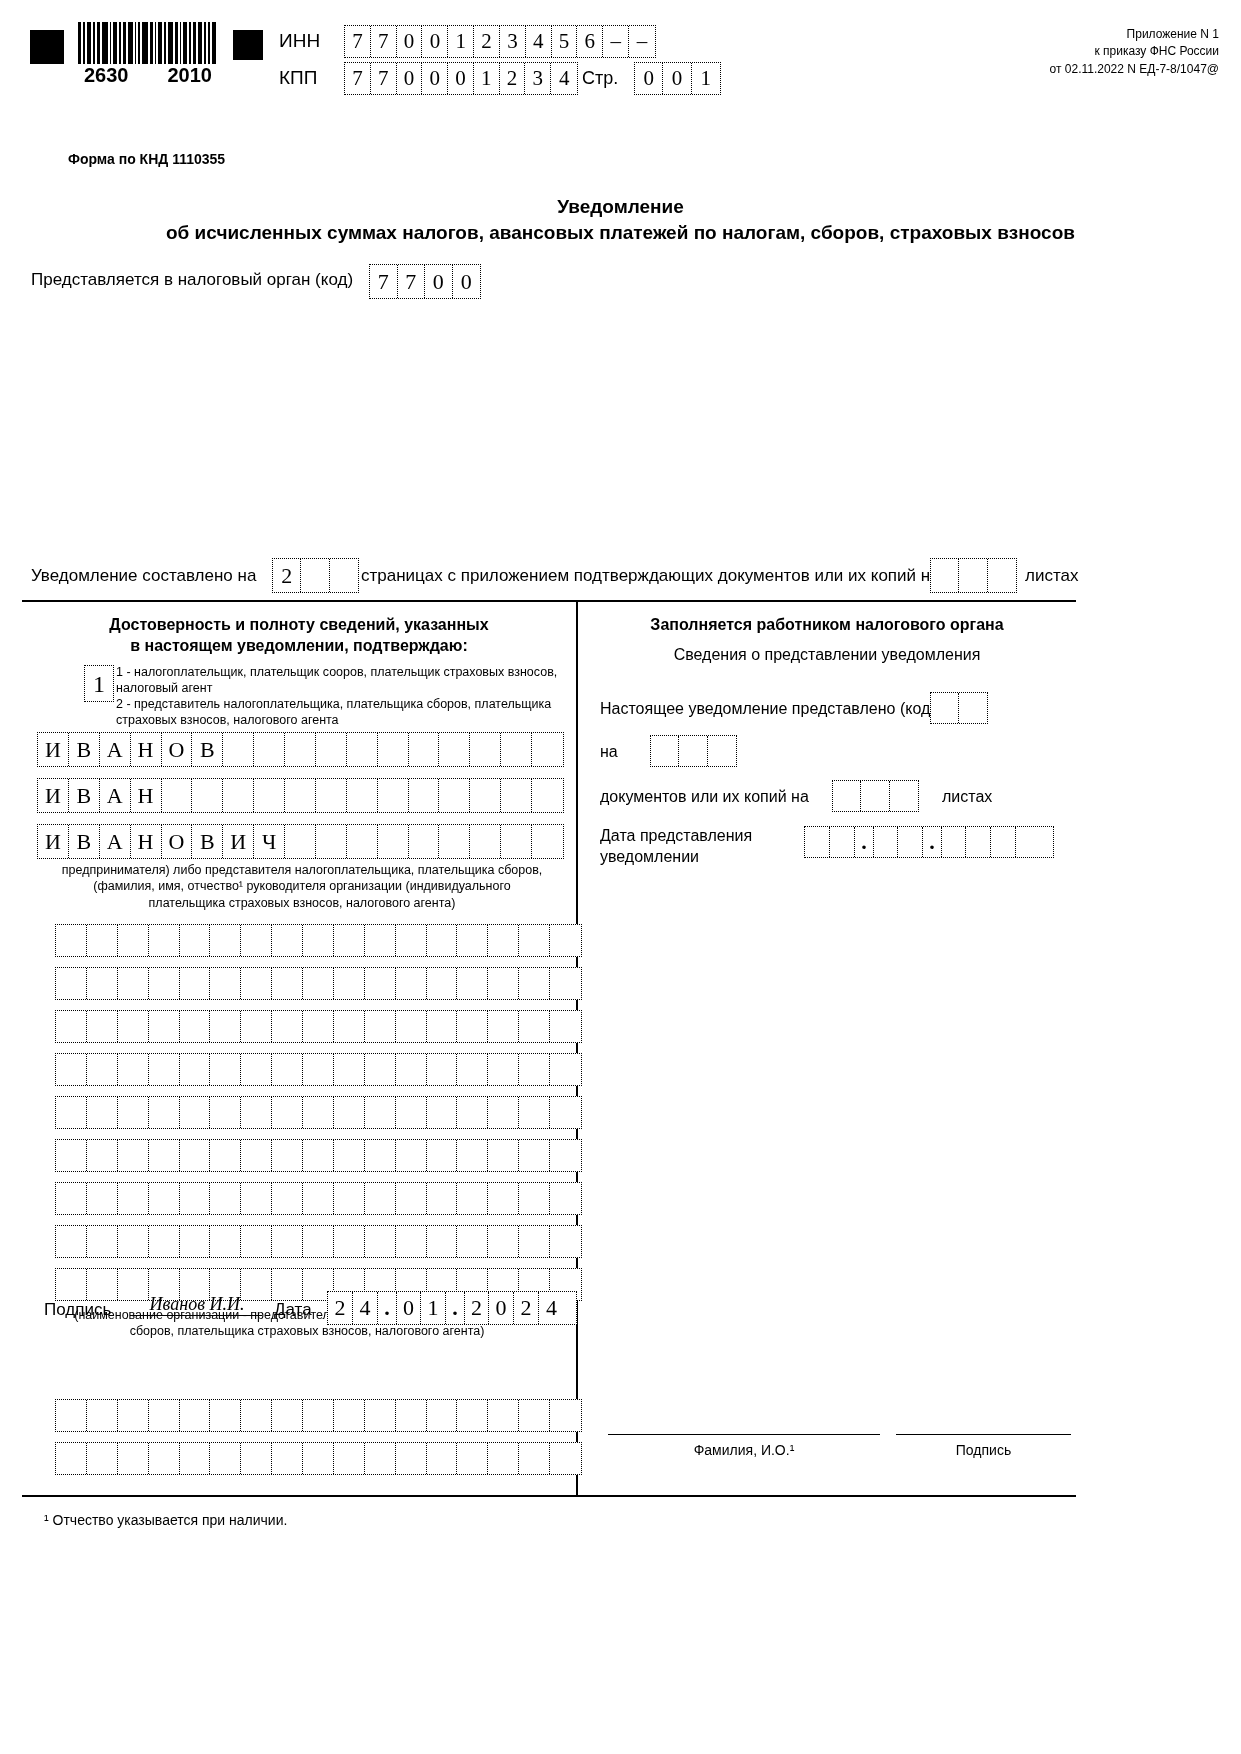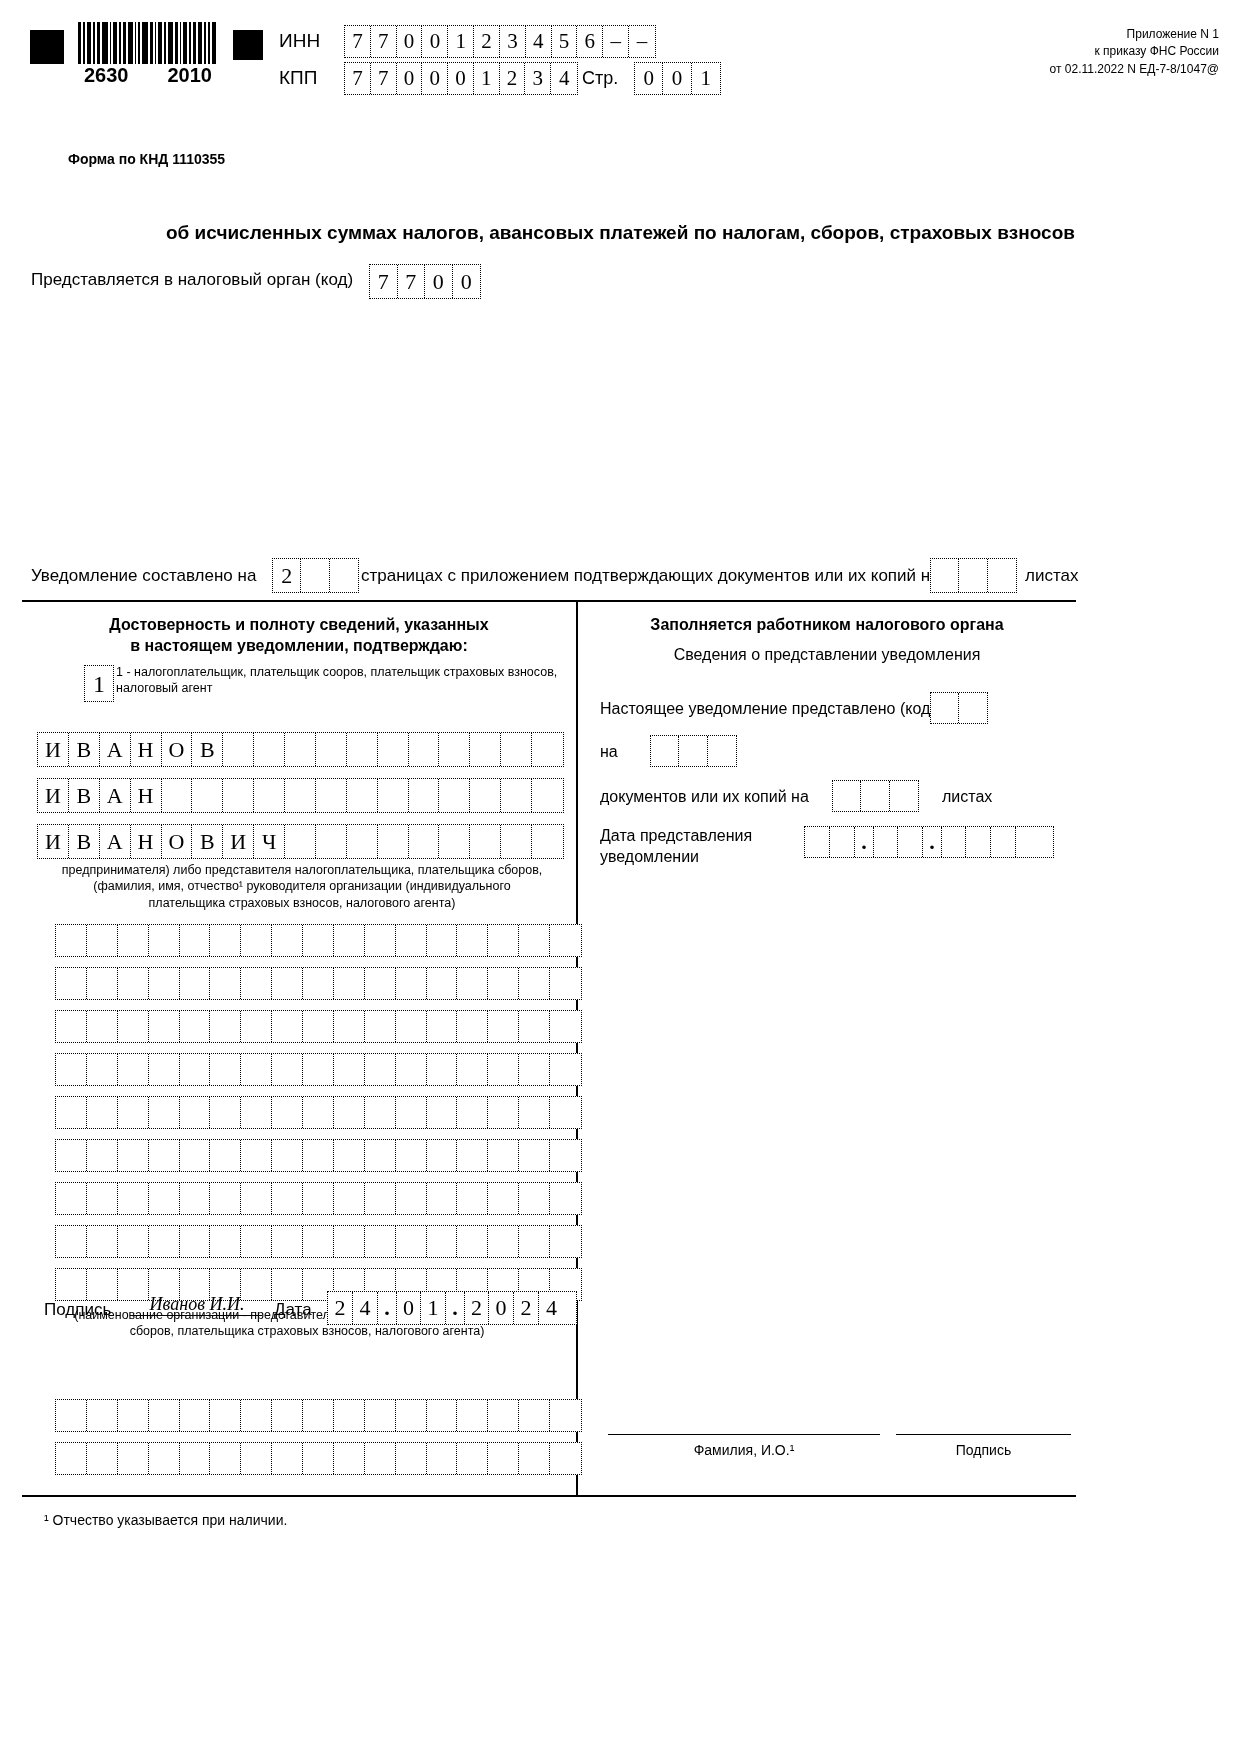--- a/index.html
+++ b/index.html
@@ -272,20 +272,21 @@
     <div class="cell" style="width:29px;font-size:21px;">1</div>
   </div>
 
   <div class="appendix">
     <div>Приложение N 1</div>
     <div>к приказу ФНС России</div>
     <div>от 02.11.2022 N ЕД-7-8/1047@</div>
   </div>
 
   <div class="knd">Форма по КНД 1110355</div>
+  <div class="title1">Уведомление</div>
   <div class="title2">об исчисленных суммах налогов, авансовых платежей по налогам, сборов, страховых взносов</div>
 
   <div class="organ-label">Представляется в налоговый орган (код)</div>
   <div class="cells" style="left:369px;top:264px;width:112px;height:35px;position:absolute;">
     <div class="cell" style="width:28px;font-size:22px;">7</div>
     <div class="cell" style="width:28px;font-size:22px;">7</div>
     <div class="cell" style="width:28px;font-size:22px;">0</div>
     <div class="cell" style="width:28px;font-size:22px;">0</div>
   </div>
 
@@ -309,20 +310,24 @@
     <div class="blk-title" style="left:0;top:35px;width:554px;">в настоящем уведомлении, подтверждаю:</div>
     <div class="blk-title" style="left:0;top:14px;width:554px;">Достоверность и полноту сведений, указанных</div>
 
     <div class="cells" style="left:62px;top:63px;width:30px;height:37px;position:absolute;">
       <div class="cell" style="width:30px;font-size:24px;">1</div>
     </div>
 
     <div class="small-txt" style="left:94px;top:62px;width:460px;">
       <div>1 - налогоплательщик, плательщик сооров, плательщик страховых взносов,</div>
       <div>налоговый агент</div>
+    </div>
+    <div class="small-txt" style="left:94px;top:94px;width:460px;">
+      <div>2 - представитель налогоплательщика, плательщика сборов, плательщика</div>
+      <div>страховых взносов, налогового агента</div>
     </div>
 
     <div class="cells" style="left:15px;top:130px;width:527px;height:35px;position:absolute;">
       <div class="cell" style="width:31px;font-size:22px;">И</div>
       <div class="cell" style="width:31px;font-size:22px;">В</div>
       <div class="cell" style="width:31px;font-size:22px;">А</div>
       <div class="cell" style="width:31px;font-size:22px;">Н</div>
       <div class="cell" style="width:31px;font-size:22px;">О</div>
       <div class="cell" style="width:31px;font-size:22px;">В</div>
       <div class="cell" style="width:31px;"></div>

